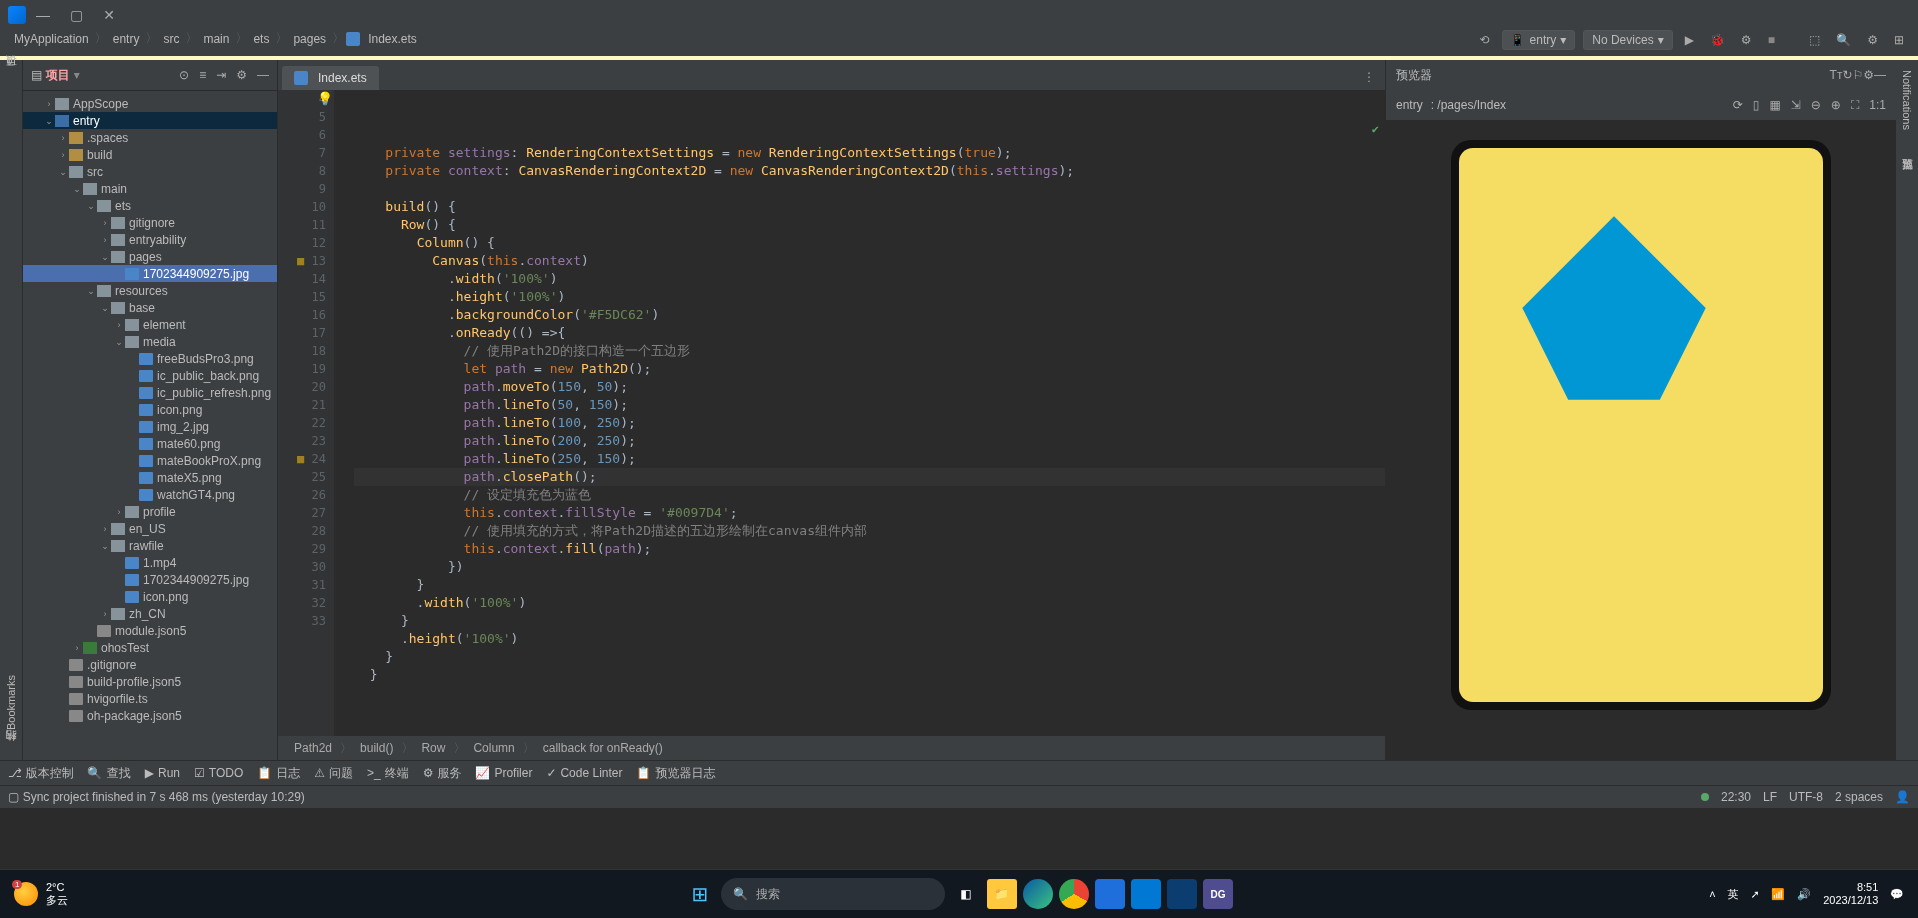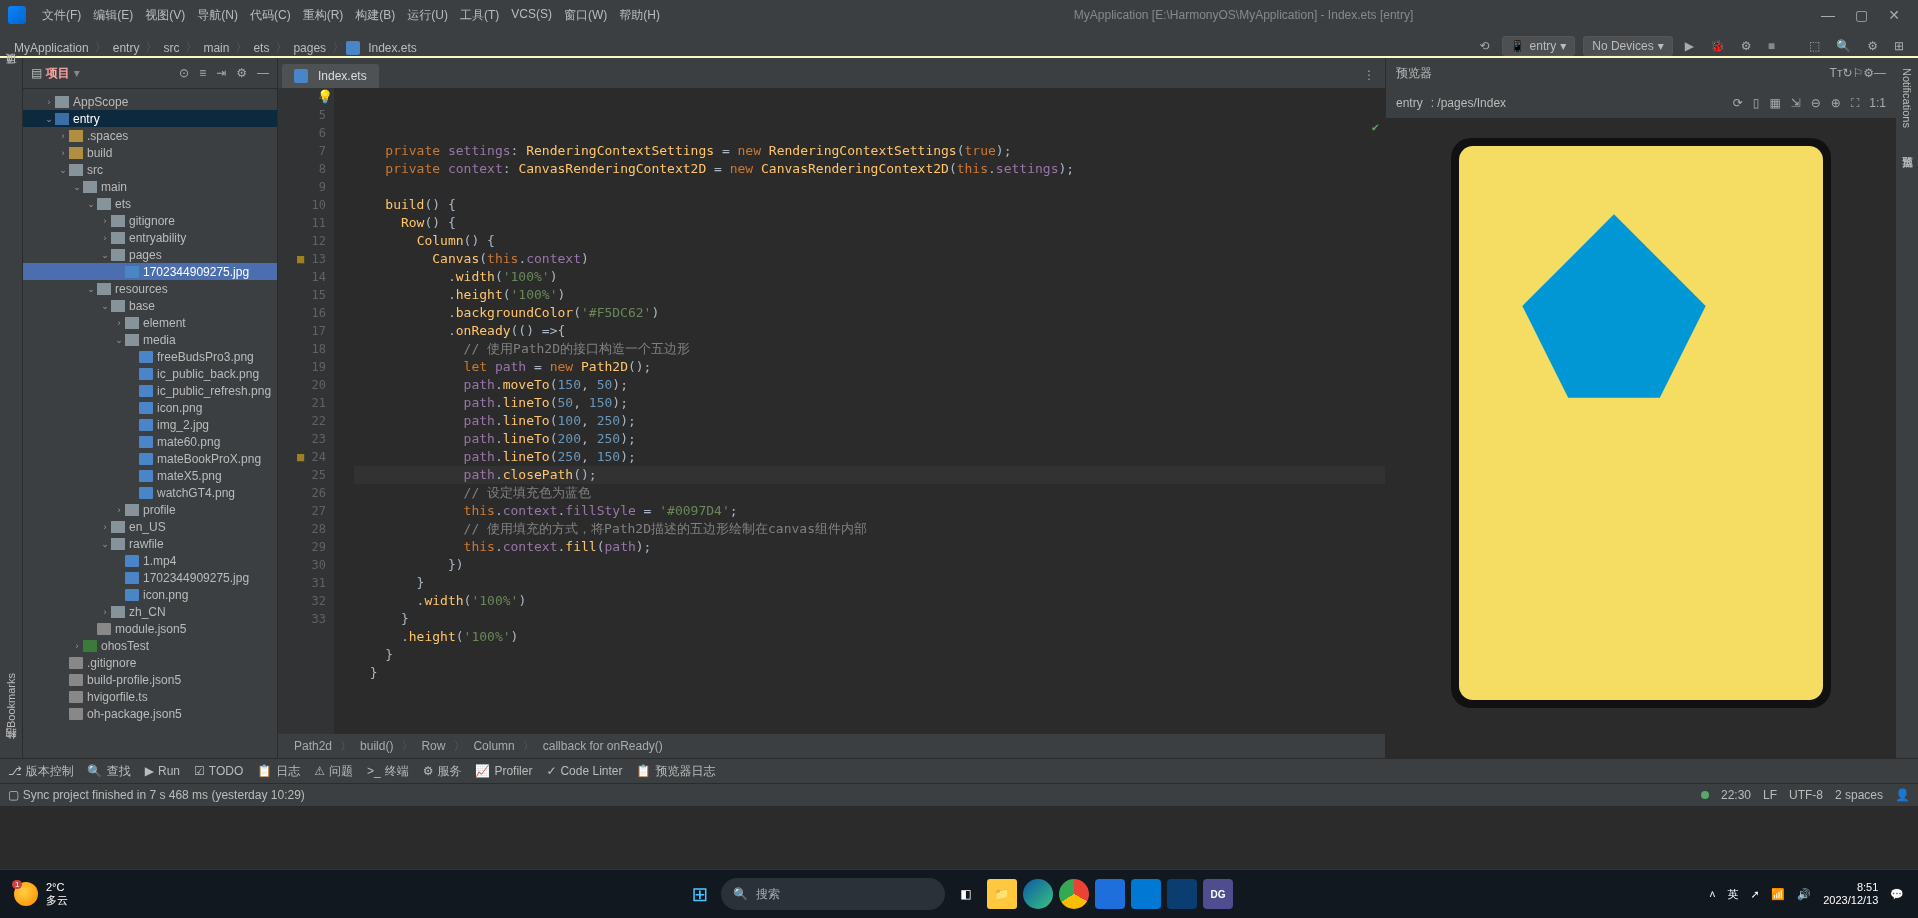--- a/index.html
+++ b/index.html
@@ -1,21 +1,21 @@
 <!DOCTYPE html>
 <html><head>
 <meta charset="utf-8">
 <style>
 html,body{margin:0;padding:0;width:1918px;height:918px;overflow:hidden;font-family:"Segoe UI","Microsoft YaHei",Arial,sans-serif;background:#2b2b2b;color:#bbb;font-size:12px;}
 .titlebar{height:30px;background:#3c3f41;display:flex;align-items:center;padding:0 8px;color:#bbb;font-size:12px;}
 .titlebar .logo{width:18px;height:18px;background:linear-gradient(135deg,#0a84ff,#0066cc);border-radius:3px;margin-right:10px;}
 .menu-item{padding:0 6px;color:#bbb;cursor:pointer;}
 .title-center{flex:1;text-align:center;color:#888;}
 .win-controls{display:flex;gap:20px;padding-right:10px;color:#aaa;font-size:14px;}
-.navbar{height:26px;background:#3c3f41;display:flex;align-items:flex-end;padding:0 10px;border-bottom:2px solid #fef9c3;}
+.navbar{height:26px;background:#3c3f41;display:flex;align-items:flex-start;padding:0 10px;border-bottom:4px solid #fef9c3;}
 .crumb{color:#bbb;padding:0 4px;}
 .crumb-sep{color:#666;padding:0 2px;}
 .crumb-icon{width:14px;height:14px;background:#4a86c7;border-radius:2px;display:inline-block;margin-right:4px;vertical-align:-2px;}
 .navbar-right{margin-left:auto;display:flex;align-items:center;gap:8px;}
 .btn-pill{background:#4c5052;border:1px solid #555;border-radius:3px;padding:2px 8px;color:#bbb;display:flex;align-items:center;gap:4px;}
 .icon-run{color:#59a869;}
 .nav-icon{color:#aaa;padding:0 4px;}
 .main{display:flex;height:700px;}
 .leftbar{width:22px;background:#3c3f41;display:flex;flex-direction:column;align-items:center;padding-top:4px;border-right:1px solid #2b2b2b;}
 .leftbar .tab-label{writing-mode:vertical-rl;transform:rotate(180deg);color:#bbb;font-size:11px;margin:10px 0;}
@@ -88,35 +88,20 @@
 svg.pentagon{position:absolute;top:45px;left:45px;}
 .preview-header-title{color:#bbb;font-size:12px;}
 .preview-icons{margin-left:auto;display:flex;gap:0;color:#aaa;}
 .code-ok{position:absolute;top:30px;right:6px;color:#59a869;font-size:12px;}
 </style>
 </head>
 <body>
 
 <div class="titlebar">
   <div class="logo"></div>
-  <div id="menu-container" style="display:flex;">
-      <span class="menu-item">文件(F)</span>
-      <span class="menu-item">编辑(E)</span>
-      <span class="menu-item">视图(V)</span>
-      <span class="menu-item">导航(N)</span>
-      <span class="menu-item">代码(C)</span>
-      <span class="menu-item">重构(R)</span>
-      <span class="menu-item">构建(B)</span>
-      <span class="menu-item">运行(U)</span>
-      <span class="menu-item">工具(T)</span>
-      <span class="menu-item">VCS(S)</span>
-      <span class="menu-item">窗口(W)</span>
-      <span class="menu-item">帮助(H)</span>
-    </div>
-  <div class="title-center">MyApplication [E:\HarmonyOS\MyApplication] - Index.ets [entry]</div>
   <div class="win-controls">
     <span>―</span>
     <span>▢</span>
     <span>✕</span>
   </div>
 </div>
 
 <div class="navbar">
   <div id="crumb-container" style="display:flex;align-items:center;">
       <span class="crumb">MyApplication</span>

